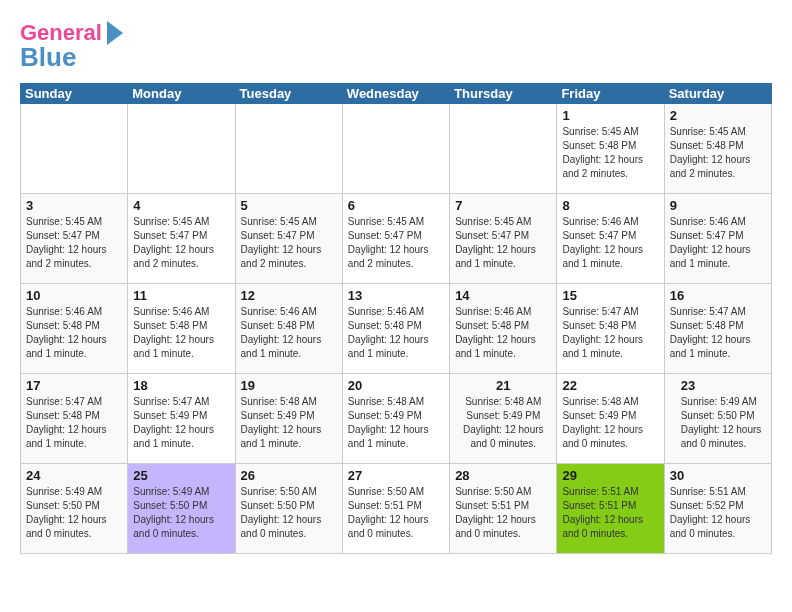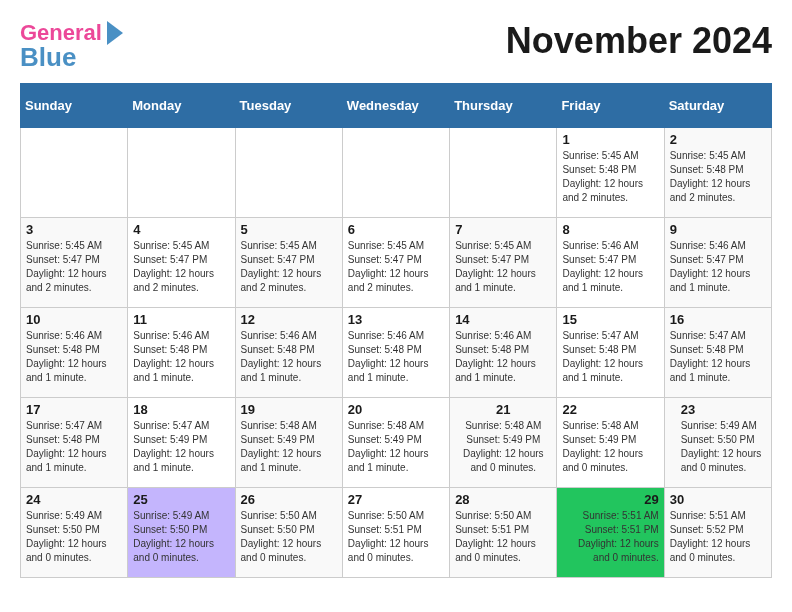--- a/index.html
+++ b/index.html
@@ -35,21 +35,21 @@
     table {
       width: 100%;
       border-collapse: collapse;
       table-layout: fixed;
     }
     th {
       background-color: #2e6da4;
       color: #fff;
       font-size: 13px;
       font-weight: bold;
-      padding: 14px 4px;
+      padding: 2px 4px;
       text-align: left;
       border: 1px solid #2e6da4;
     }
     td {
       vertical-align: top;
       border: 1px solid #ccc;
       padding: 4px 5px;
       font-size: 10px;
       color: #333;
       height: 90px;
@@ -92,21 +92,20 @@
   <div class="logo">
     <div>
       <div style="display:flex; align-items:center;">
         <span style="font-size:22px; font-weight:bold; color:#ec4899;">General</span>
         <div style="width:0; height:0; border-top:12px solid transparent; border-bottom:12px solid transparent; border-left:16px solid #4a90c4; margin-left:5px; margin-top:0px;"></div>
       </div>
       <div style="font-size:26px; font-weight:bold; color:#4a90c4; margin-top:-4px;">Blue</div>
     </div>
   </div>
   <div class="title-block">
-    <div class="month-title">November 2024</div>
   </div>
 </div>
 
 <table>
   <thead>
     <tr id="header-row">
     <th>Sunday</th>
         <th>Monday</th>
         <th>Tuesday</th>
         <th>Wednesday</th>
@@ -319,21 +318,21 @@
 Daylight: 12 hours
 and 0 minutes.</div>
         </td>
         <td style="background: rgb(249, 249, 249);">
           <span class="day-num">28</span>
           <div class="day-info" style="white-space: pre-line;">Sunrise: 5:50 AM
 Sunset: 5:51 PM
 Daylight: 12 hours
 and 0 minutes.</div>
         </td>
-        <td style="background: #22c55e; text-align: right;">
+        <td style="background: #84cc16;">
           <span class="day-num">29</span>
           <div class="day-info" style="white-space: pre-line;">Sunrise: 5:51 AM
 Sunset: 5:51 PM
 Daylight: 12 hours
 and 0 minutes.</div>
         </td>
         <td style="background: rgb(249, 249, 249);">
           <span class="day-num">30</span>
           <div class="day-info" style="white-space: pre-line;">Sunrise: 5:51 AM
 Sunset: 5:52 PM

